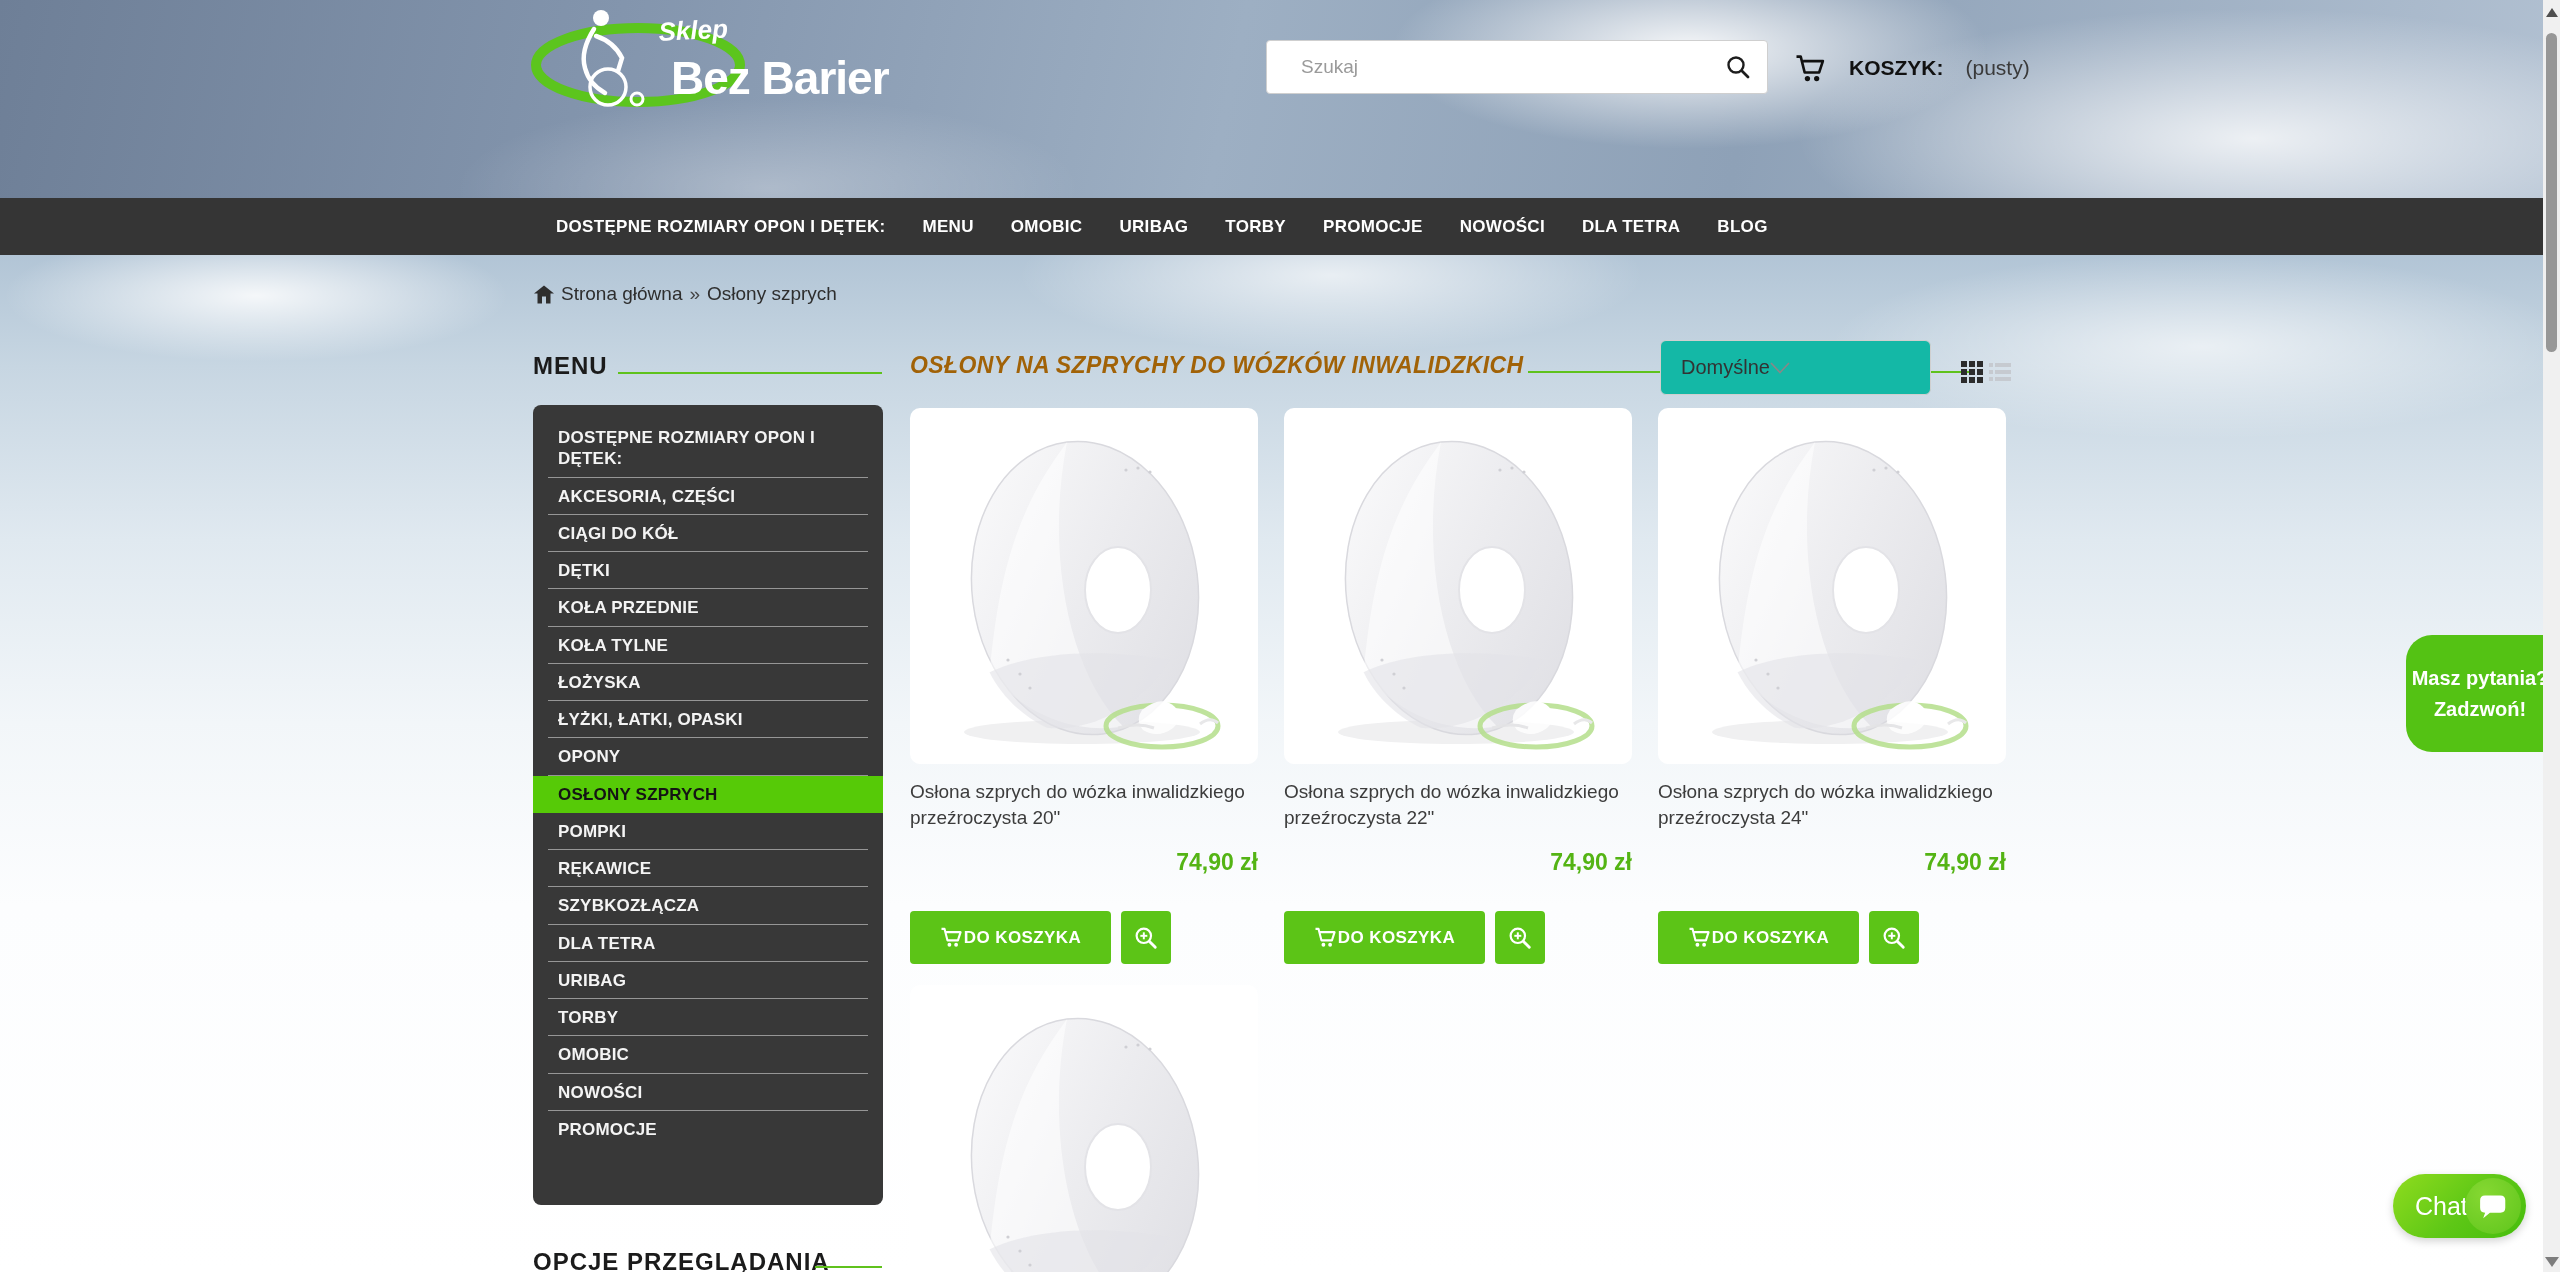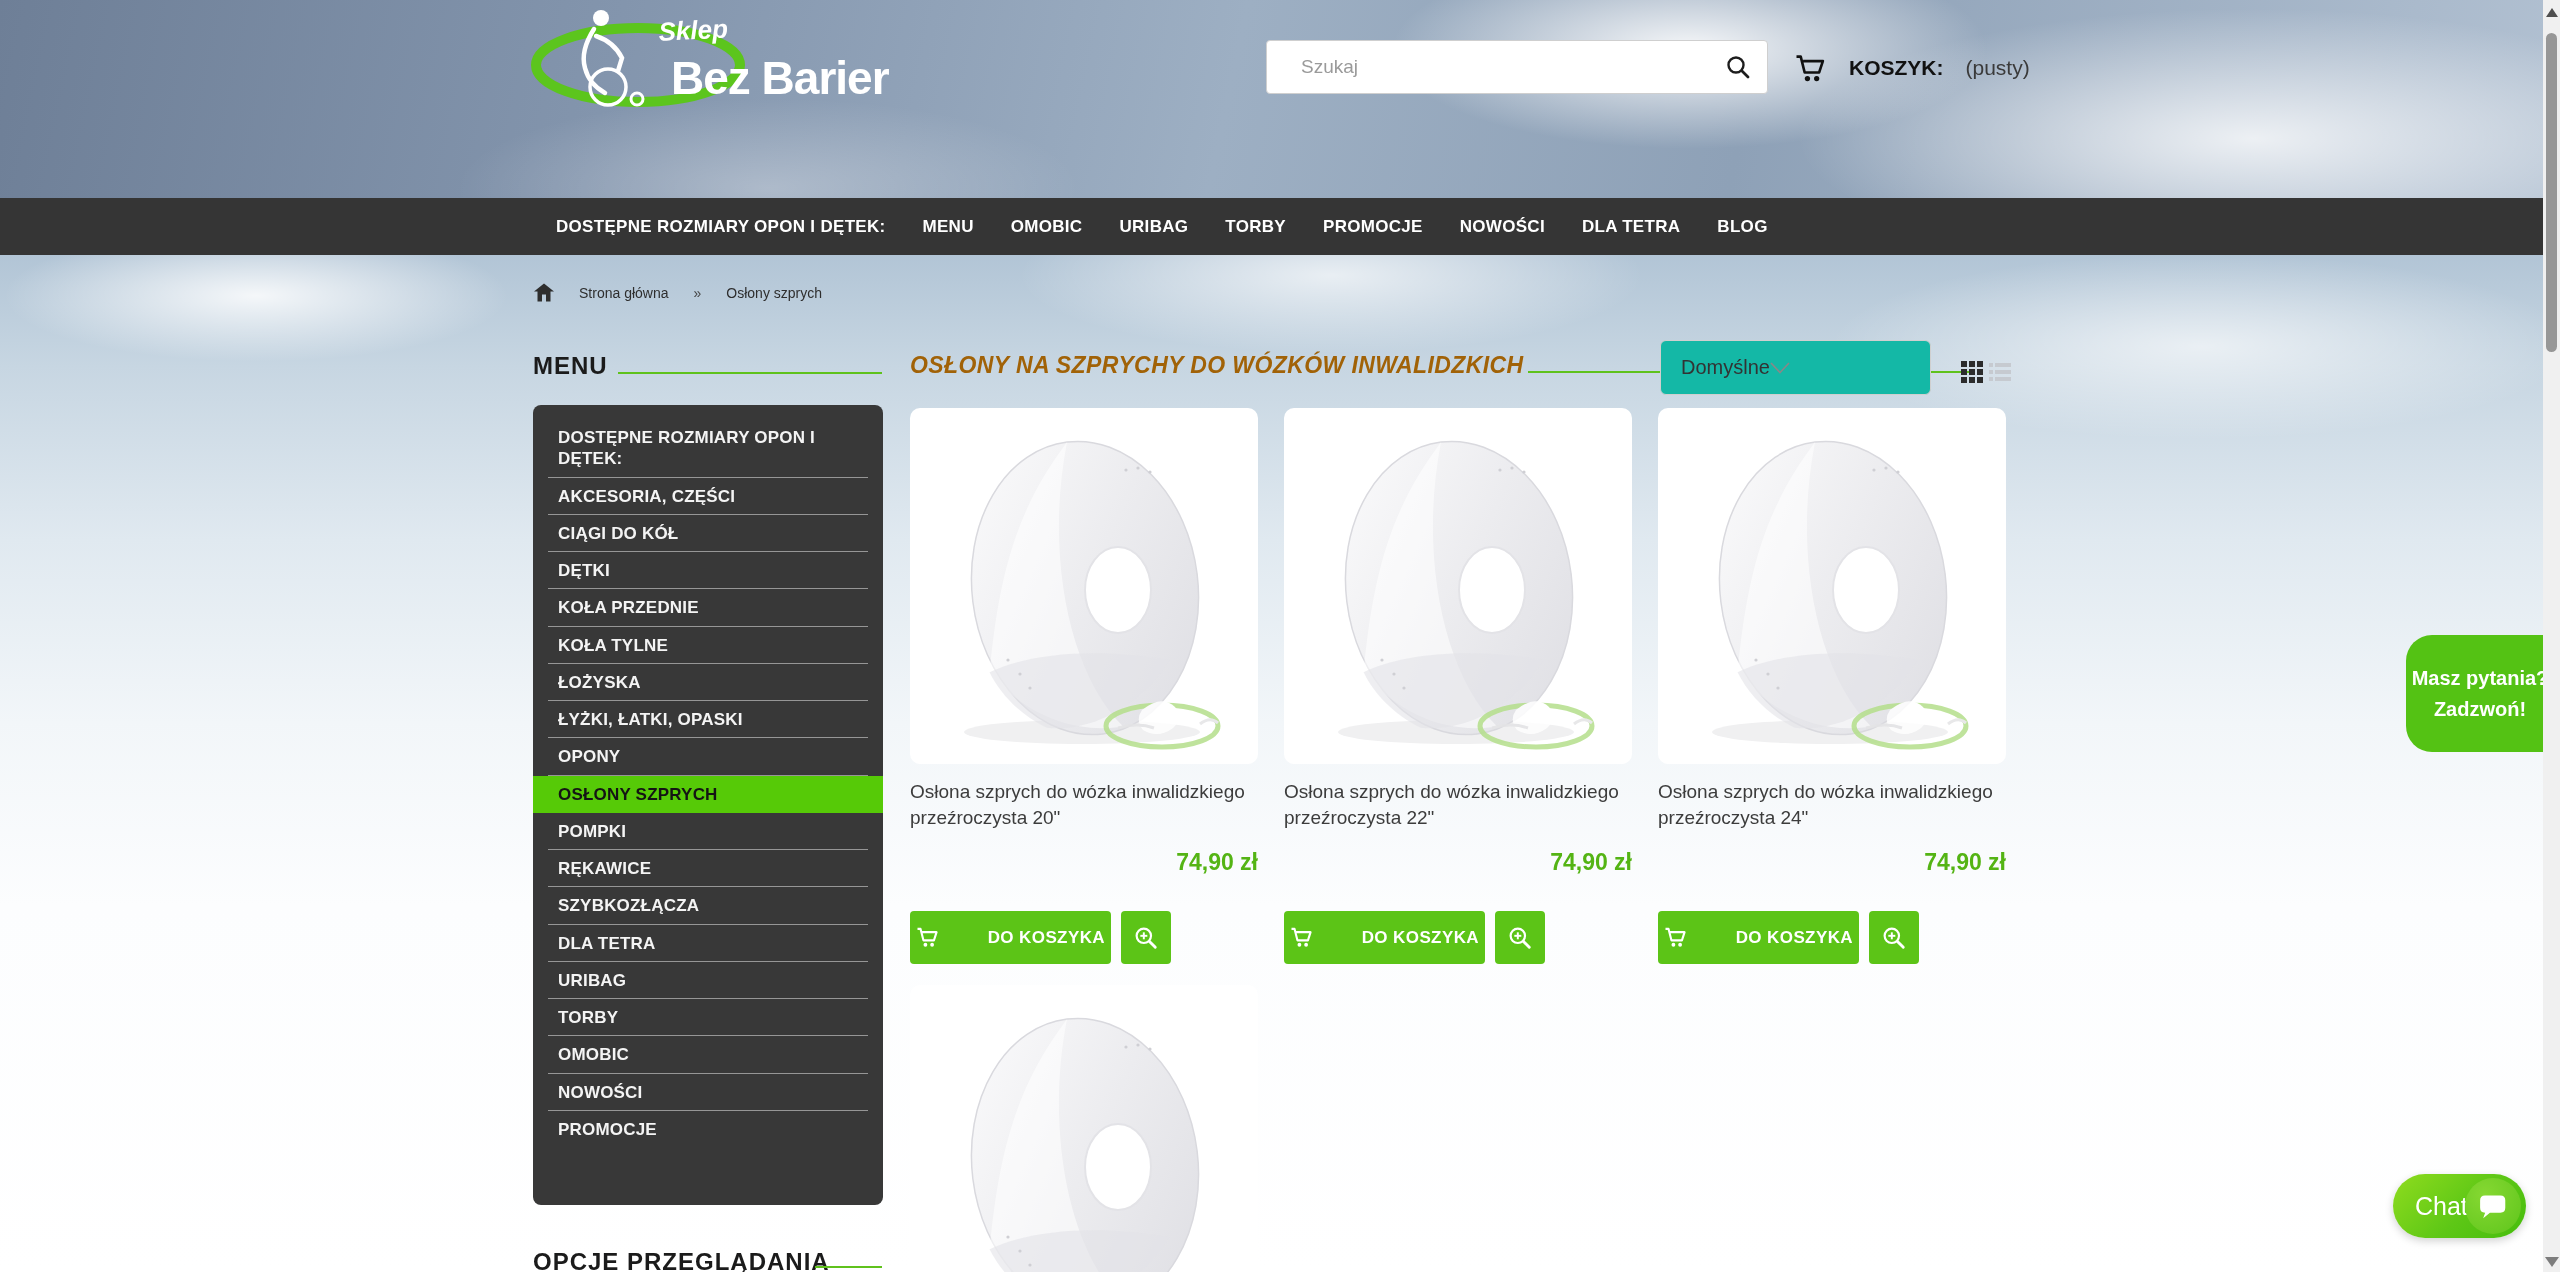--- a/index.html
+++ b/index.html
@@ -40,21 +40,21 @@
 
   
   .content-bg{position:absolute;left:0;top:255px;width:2560px;height:1017px;
     background:
       radial-gradient(ellipse 420px 110px at 10% 4%, rgba(255,255,255,.85), rgba(255,255,255,0) 60%),
       radial-gradient(ellipse 520px 130px at 52% 2%, rgba(255,255,255,.7), rgba(255,255,255,0) 60%),
       radial-gradient(ellipse 600px 150px at 86% 9%, rgba(255,255,255,.65), rgba(255,255,255,0) 62%),
       linear-gradient(180deg,#b2c5d6 0%,#c7d6e2 11%,#e0e9f0 28%,#f2f6f9 46%,#fcfdfe 64%,#ffffff 100%);}
 
   
-  .breadcrumb{position:absolute;left:534px;top:283px;display:flex;align-items:center;gap:25px;font-size:14px;color:#2e2e2e;}
+  .breadcrumb{position:absolute;left:534px;top:283px;display:flex;align-items:center;gap:7px;font-size:19px;color:#2e2e2e;}
   .breadcrumb .bc-link{cursor:pointer;}
   .breadcrumb .sep{color:#444;}
 
   
   .side-title{position:absolute;left:533px;font-size:24px;font-weight:bold;color:#1b1b1b;letter-spacing:1px;}
   .green-line{position:absolute;height:2px;background:#5fc21c;}
 
   .menu-box{position:absolute;left:533px;top:405px;width:350px;height:800px;background:#383838;border-radius:8px;
     padding:14px 0;box-sizing:border-box;overflow:hidden;}
   .menu-box ul{list-style:none;margin:0;padding:0;}
@@ -76,21 +76,21 @@
 
   
   .grid{position:absolute;left:910px;top:408px;width:1122px;display:grid;
     grid-template-columns:repeat(3,348px);column-gap:26px;row-gap:21px;}
   .card{width:348px;}
   .card-img{width:348px;height:356px;background:#fff;border-radius:10px;overflow:hidden;cursor:pointer;}
   .card-title{margin-top:15px;font-size:19px;color:#3c3c3c;line-height:1.35;min-height:52px;cursor:pointer;}
   .card-price{margin-top:18px;text-align:right;font-size:23px;font-weight:bold;color:#54b414;}
   .card-actions{margin-top:35px;display:flex;gap:10px;}
   .btn-cart{height:53px;width:201px;background:#5cc417;border:none;border-radius:4px;color:#fff;font-weight:bold;
-    font-size:17px;letter-spacing:.4px;font-family:inherit;display:flex;align-items:center;justify-content:space-between;
+    font-size:17px;letter-spacing:.4px;font-family:inherit;display:flex;align-items:center;justify-content:center;
     cursor:pointer;}
   .btn-zoom{height:53px;width:50px;background:#5cc417;border:none;border-radius:4px;display:flex;align-items:center;
     justify-content:center;cursor:pointer;}
 
   
   .call-tab{position:absolute;left:2406px;top:635px;width:154px;height:117px;background:#54c214;
     border-radius:26px 0 0 26px;color:#fff;font-weight:bold;font-size:20px;display:flex;flex-direction:column;
     align-items:center;justify-content:center;line-height:1.55;cursor:pointer;z-index:3;padding-right:6px;box-sizing:border-box;}
   .chat-pill{position:absolute;left:2393px;top:1174px;width:133px;height:64px;border-radius:32px;
     background:linear-gradient(135deg,#8fdc1e 0%,#5ec716 55%,#46bd0d 100%);display:flex;align-items:center;

